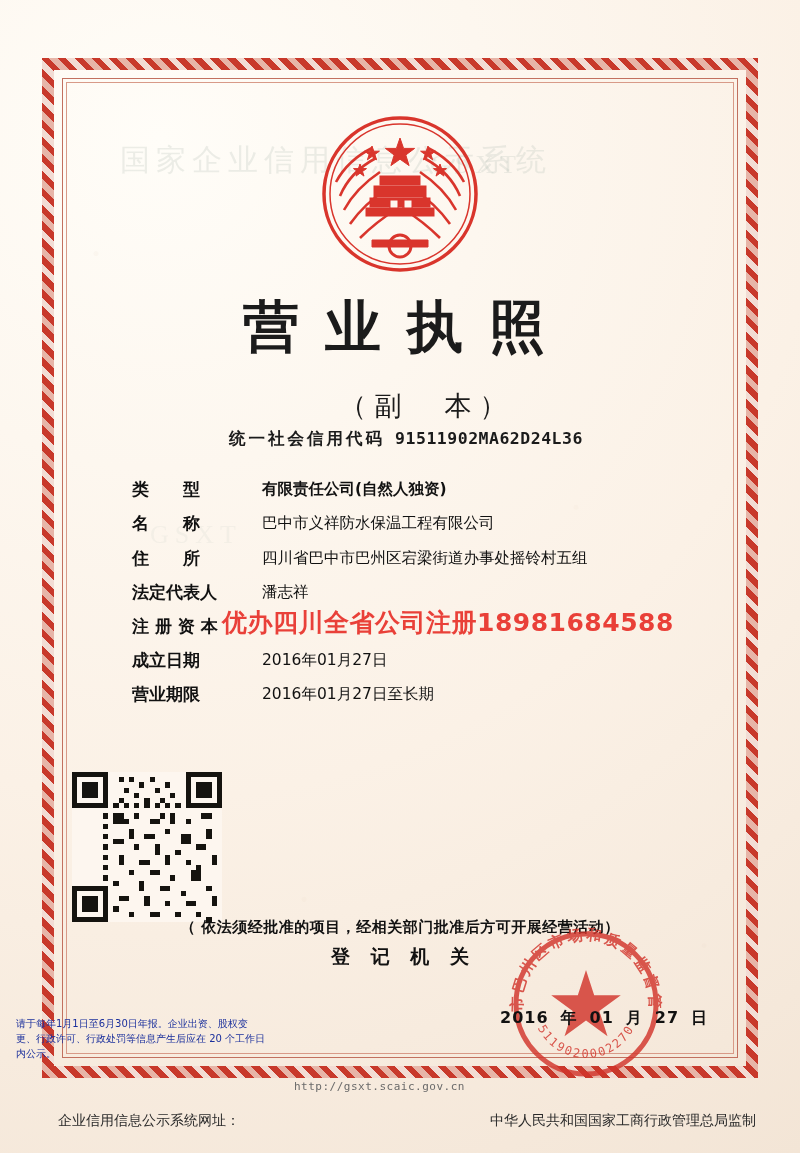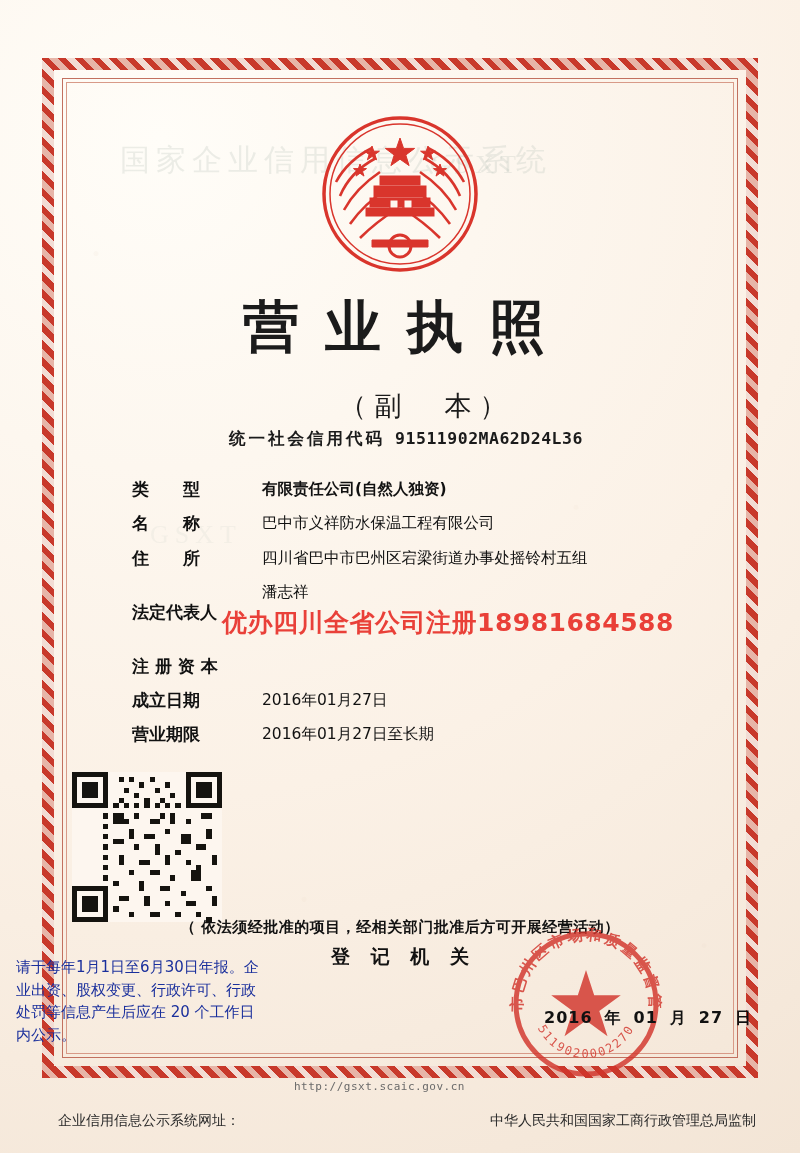--- a/index.html
+++ b/index.html
@@ -140,21 +140,21 @@
   }
   .field-label {
     width: 108px;
     flex: 0 0 108px;
     font-size: 17px;
     font-weight: bold;
     color: #111;
     display: flex;
     justify-content: space-between;
   }
-  .field-label.wide { letter-spacing: 0; display: block; margin-top: 20px; }
+  .field-label.wide { letter-spacing: 0; display: block; }
   .field-value {
     font-size: 15.5px;
     color: #111;
     line-height: 1.5;
     padding-left: 22px;
     max-width: 452px;
   }
   .field-value.bold { font-weight: bold; }
   .field-value.num { font-family: "DejaVu Sans", sans-serif; }
 
@@ -209,41 +209,40 @@
     position: absolute;
     left: 500px;
     top: 1008px;
     font-size: 16px;
     font-weight: bold;
     color: #111;
     letter-spacing: 1px;
     display: flex;
     align-items: baseline;
     gap: 12px;
-    margin-left: 44px;
   }
   #date-line .d { font-family: "DejaVu Sans", sans-serif; }
 
   
   #seal {
     position: absolute;
     left: 500px;
     top: 918px;
     width: 172px;
     height: 172px;
     pointer-events: none;
   }
 
   
   #annual-note {
     position: absolute;
     left: 16px;
-    top: 956px;
+    top: 1016px;
     width: 250px;
-    font-size: 15px;
+    font-size: 10px;
     line-height: 1.5;
     color: #1a2f9c;
   }
 
   
   #gsxt-url {
     position: absolute;
     left: 250px;
     top: 1080px;
     font-size: 11px;

